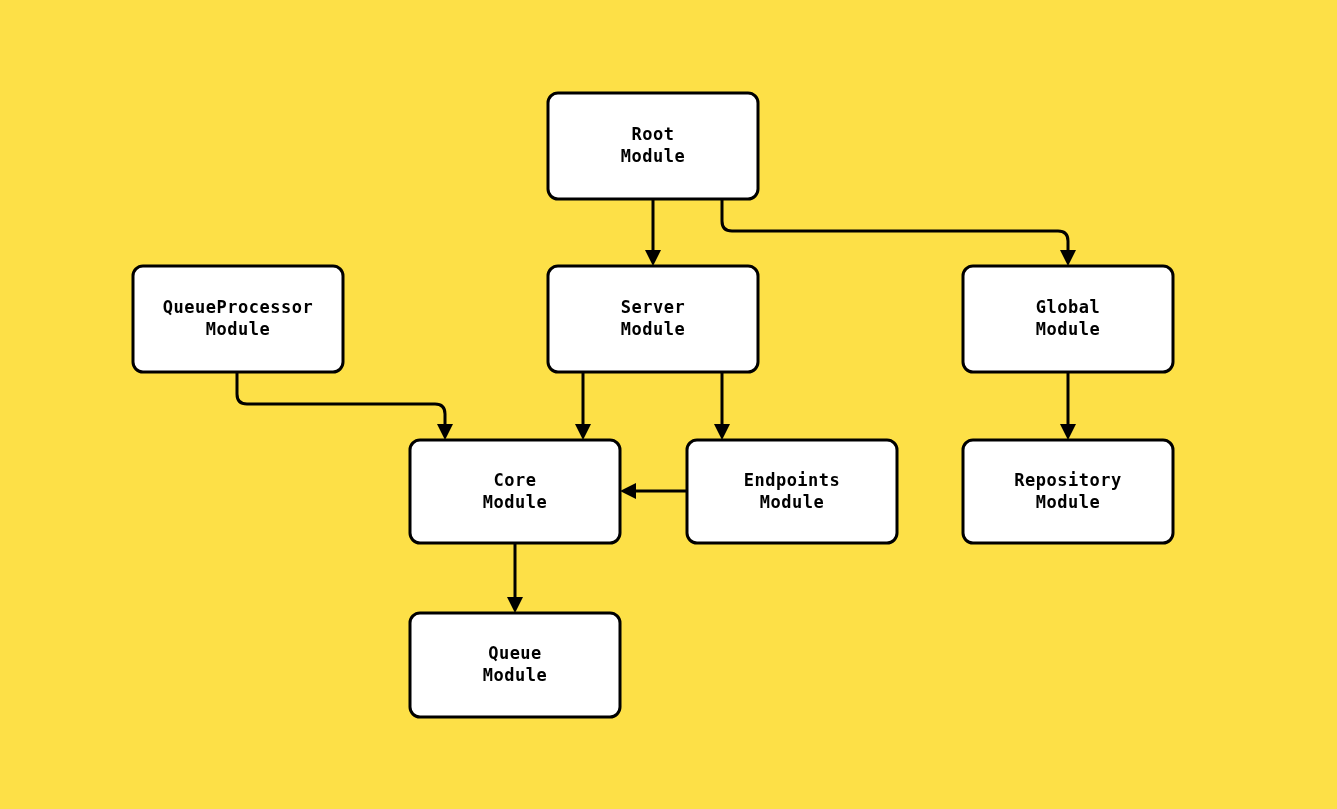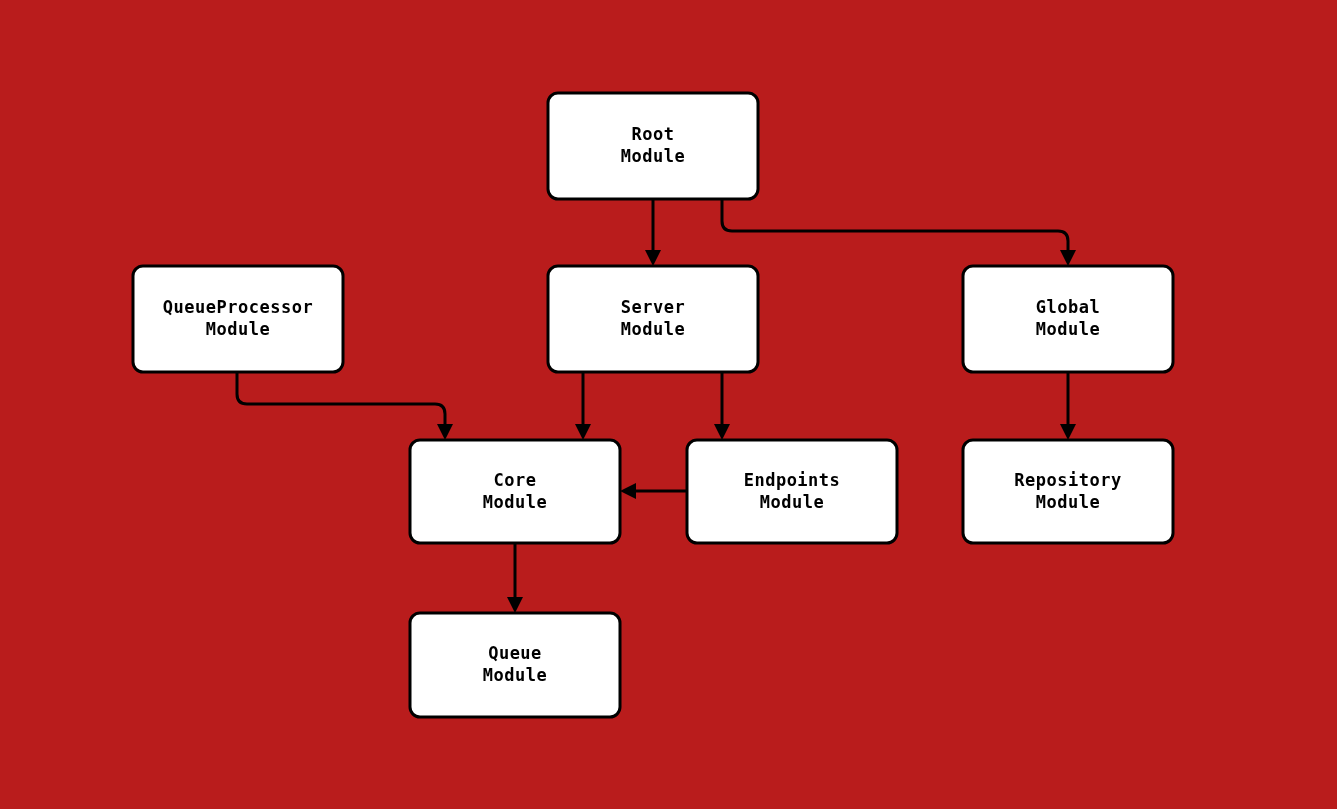--- a/index.html
+++ b/index.html
@@ -10,21 +10,21 @@
   body {
     width: 1337px;
     height: 809px;
     font-family: "DejaVu Sans Mono", monospace;
     overflow: hidden;
   }
   #diagram-root {
     position: relative;
     width: 1337px;
     height: 809px;
-    background: #b91c1c;
+    background: #fde047;
   }
   svg.diagram-canvas {
     position: absolute;
     top: 0;
     left: 0;
     width: 1337px;
     height: 809px;
     display: block;
   }
   .node-box {

